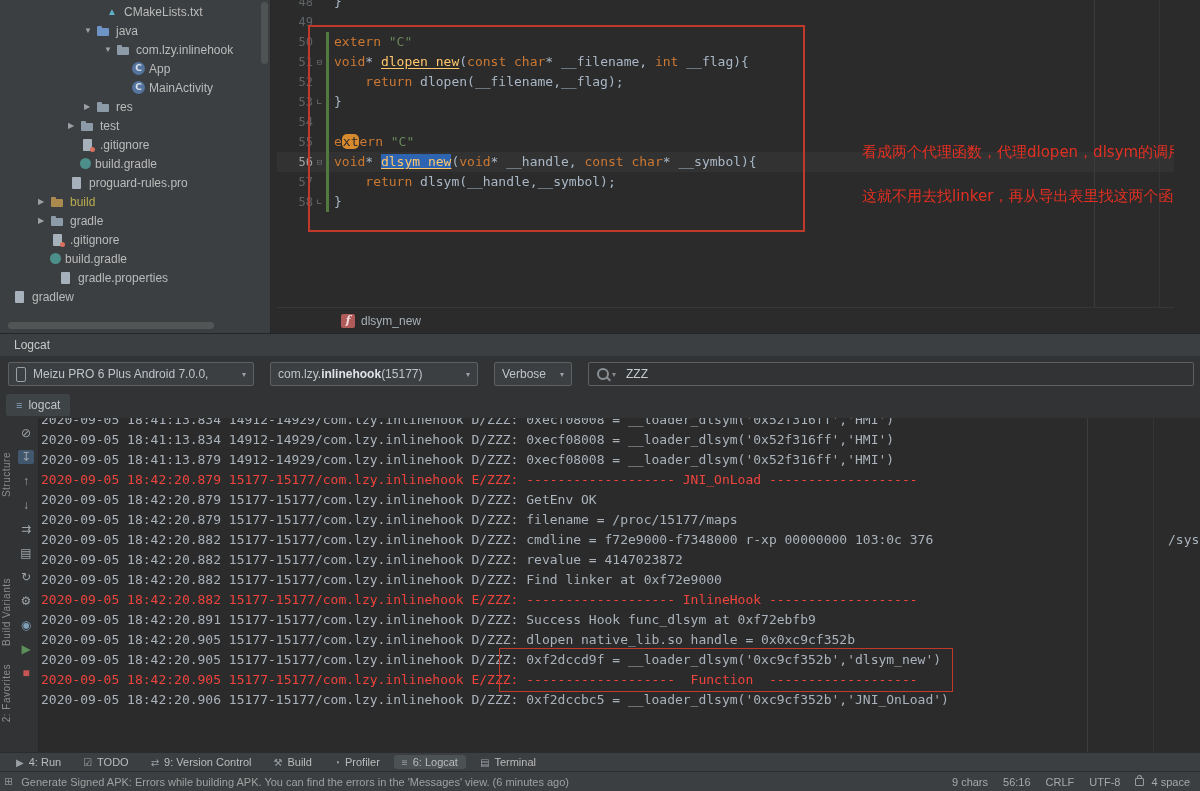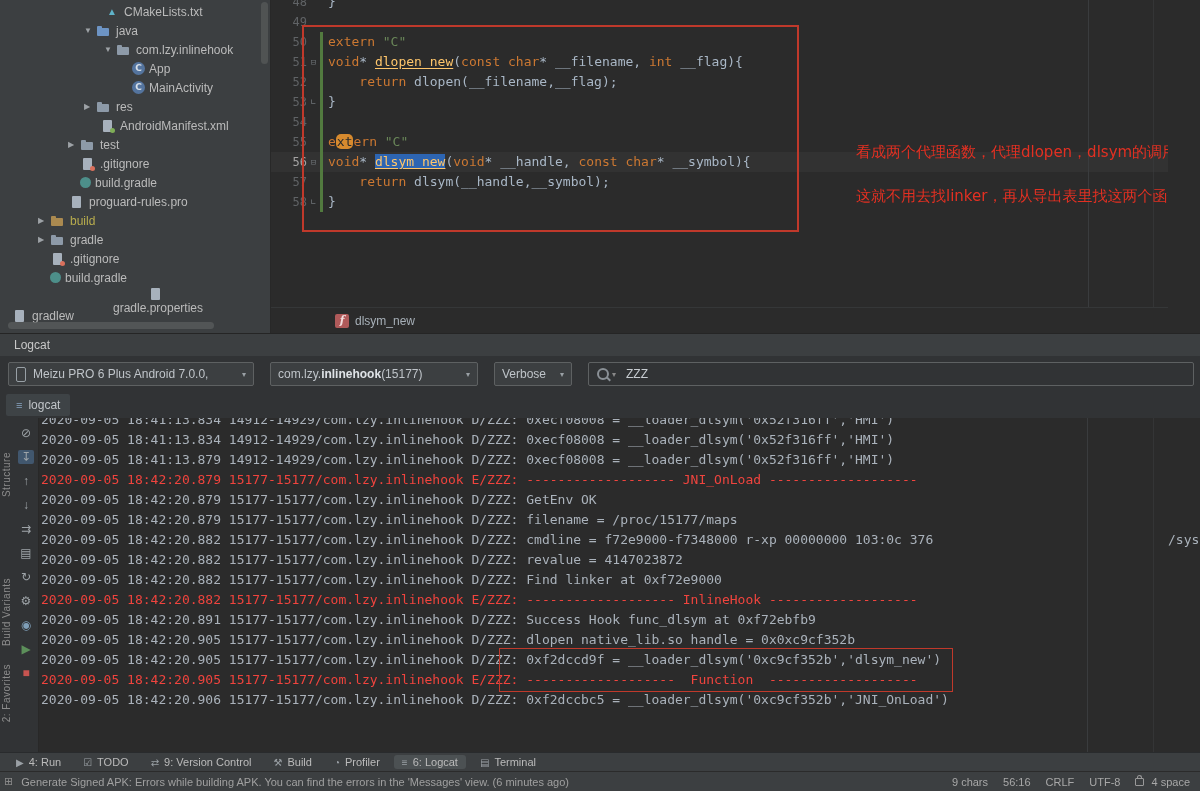--- a/index.html
+++ b/index.html
@@ -27,21 +27,21 @@
       border-radius:50%;background:#7fae57}
   .ic-class{background:#54749e;border-radius:50%;width:13px;height:13px;color:#d9e0e8;
       font:bold 9px/13px "DejaVu Sans",sans-serif}
   .ic-gradle{background:#4d8f8a;border-radius:50%;width:11px;height:11px}
   .ic-cmake{color:#5fb3c9;font-size:10px}
   .vsb{position:absolute;right:2px;top:2px;width:7px;height:62px;background:#5a5d5e;
       border-radius:4px;opacity:.65}
   .hsb{position:absolute;left:8px;bottom:4px;width:206px;height:7px;background:#5a5d5e;
       border-radius:4px;opacity:.75}
   
-  .editor{position:absolute;left:271px;top:0;width:897px;height:333px;background:#2b2b2b;overflow:hidden}
+  .editor{position:absolute;left:277px;top:0;width:897px;height:333px;background:#2b2b2b;overflow:hidden}
   .code-lines{position:absolute;left:0;top:-8px;right:0}
   .code-row{height:20px;display:flex;align-items:stretch}
   .code-row.current{background:var(--c-caret_line)}
   .lnum{width:36px;text-align:right;color:#606366;font:12px/20px "DejaVu Sans Mono",monospace;flex:none}
   .code-row.current .lnum{color:#a4a3a3}
   .fold{width:13px;text-align:center;color:#6e7377;font:9px/20px "DejaVu Sans Mono",monospace;flex:none}
   .vcs{width:3px;flex:none}
   .vcs.on{background:#527a3f}
   .code{white-space:pre;font:13px/20px "DejaVu Sans Mono",monospace;padding-left:5px;color:#a9b7c6}
   .tk-k{color:var(--c-keyword)} .tk-p{color:#a9b7c6} .tk-s{color:var(--c-string)}
@@ -147,25 +147,20 @@
         <div class="tree-item" style="padding-left: 120px;">
           <span class="arrow"></span>
           <span class="ic ic-class">C</span>
           <span class="tlabel">MainActivity</span>
         </div>
         <div class="tree-item" style="padding-left: 84px;">
           <span class="arrow">▶</span>
           <span class="ic ic-folder"></span>
           <span class="tlabel">res</span>
         </div>
-        <div class="tree-item" style="padding-left: 88px;">
-          <span class="arrow"></span>
-          <span class="ic ic-page ic-manifest"></span>
-          <span class="tlabel">AndroidManifest.xml</span>
-        </div>
         <div class="tree-item" style="padding-left: 68px;">
           <span class="arrow">▶</span>
           <span class="ic ic-folder"></span>
           <span class="tlabel">test</span>
         </div>
         <div class="tree-item" style="padding-left: 68px;">
           <span class="arrow"></span>
           <span class="ic ic-page ic-git"></span>
           <span class="tlabel">.gitignore</span>
         </div>
@@ -192,21 +187,21 @@
         <div class="tree-item" style="padding-left: 38px;">
           <span class="arrow"></span>
           <span class="ic ic-page ic-git"></span>
           <span class="tlabel">.gitignore</span>
         </div>
         <div class="tree-item" style="padding-left: 38px;">
           <span class="arrow"></span>
           <span class="ic ic-gradle"></span>
           <span class="tlabel">build.gradle</span>
         </div>
-        <div class="tree-item" style="padding-left: 46px; flex-direction: column;">
+        <div class="tree-item" style="padding-left: 46px;">
           <span class="arrow"></span>
           <span class="ic ic-page"></span>
           <span class="tlabel">gradle.properties</span>
         </div>
         <div class="tree-item" style="">
           <span class="arrow"></span>
           <span class="ic ic-page"></span>
           <span class="tlabel">gradlew</span>
         </div>
       </div>

